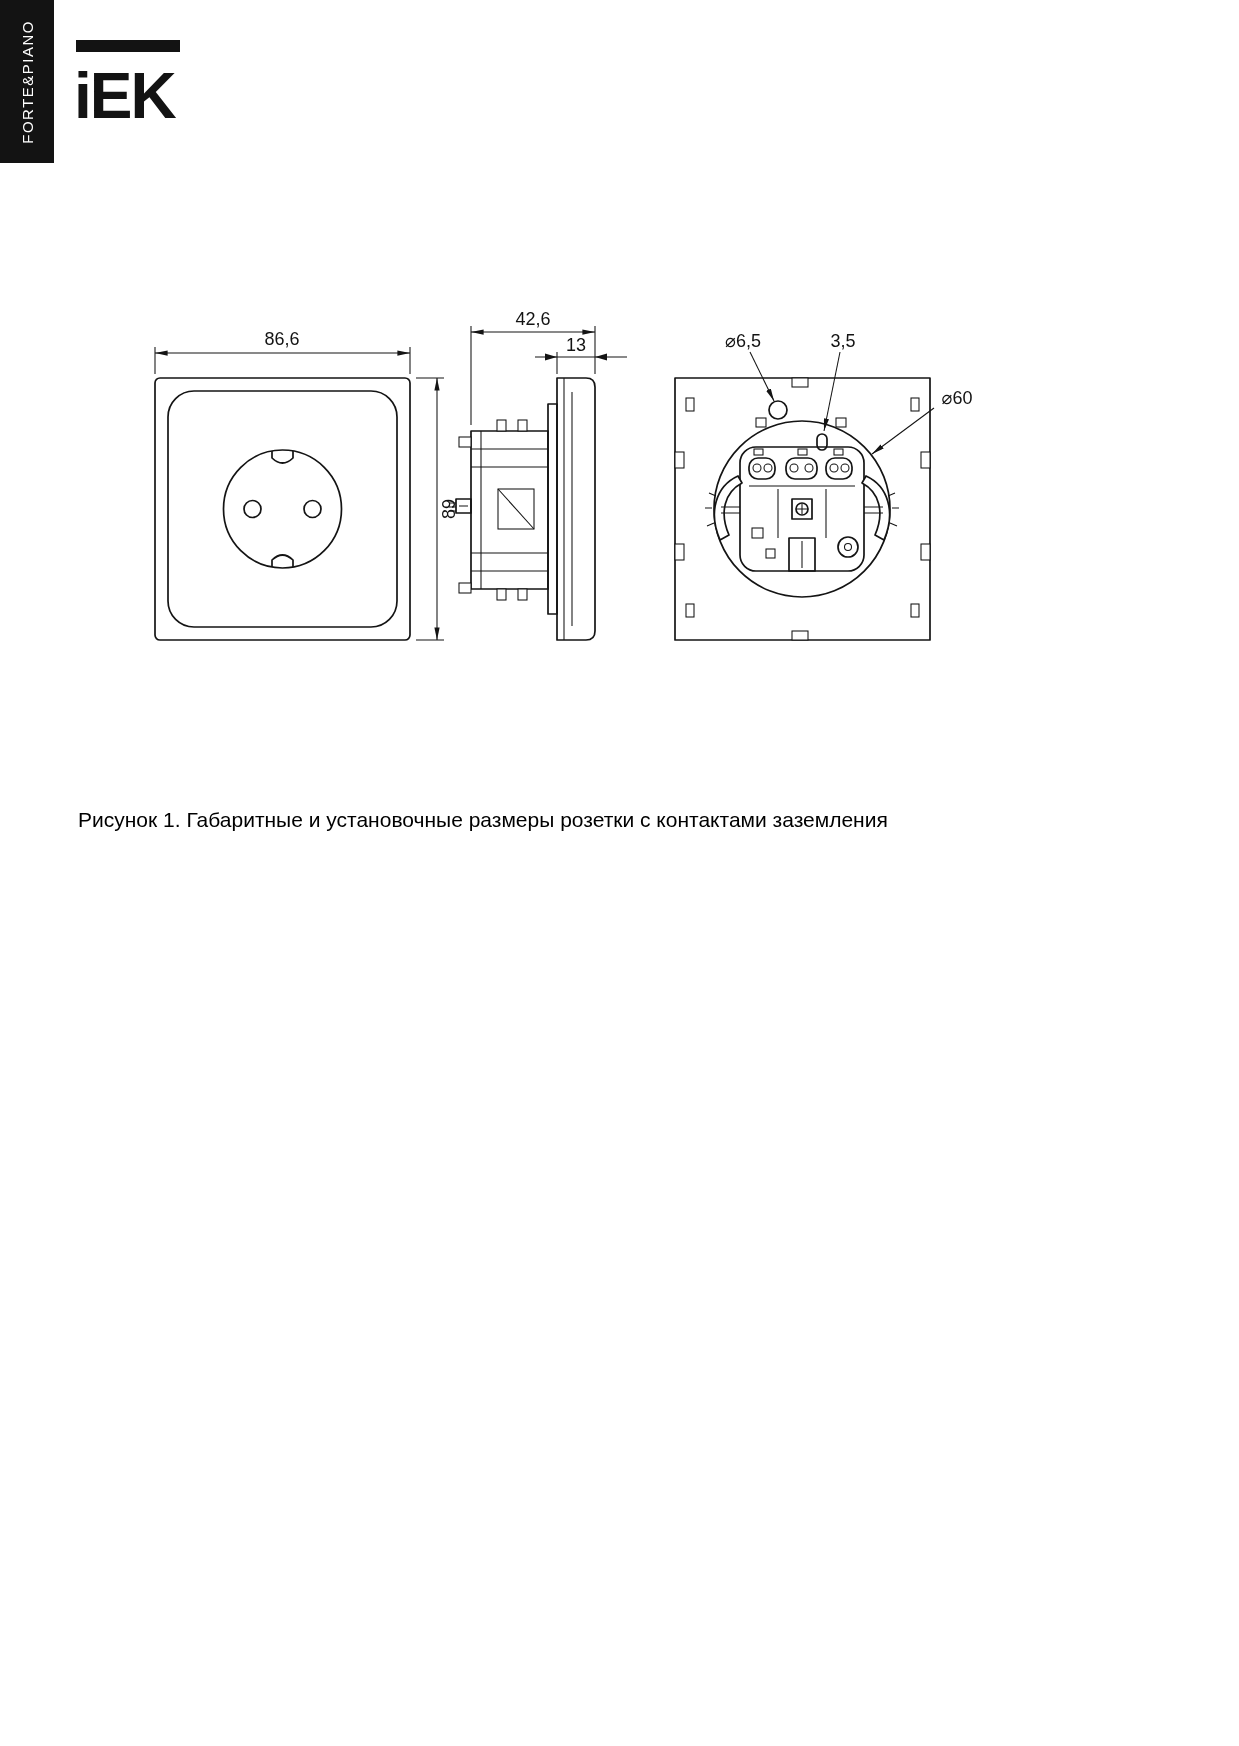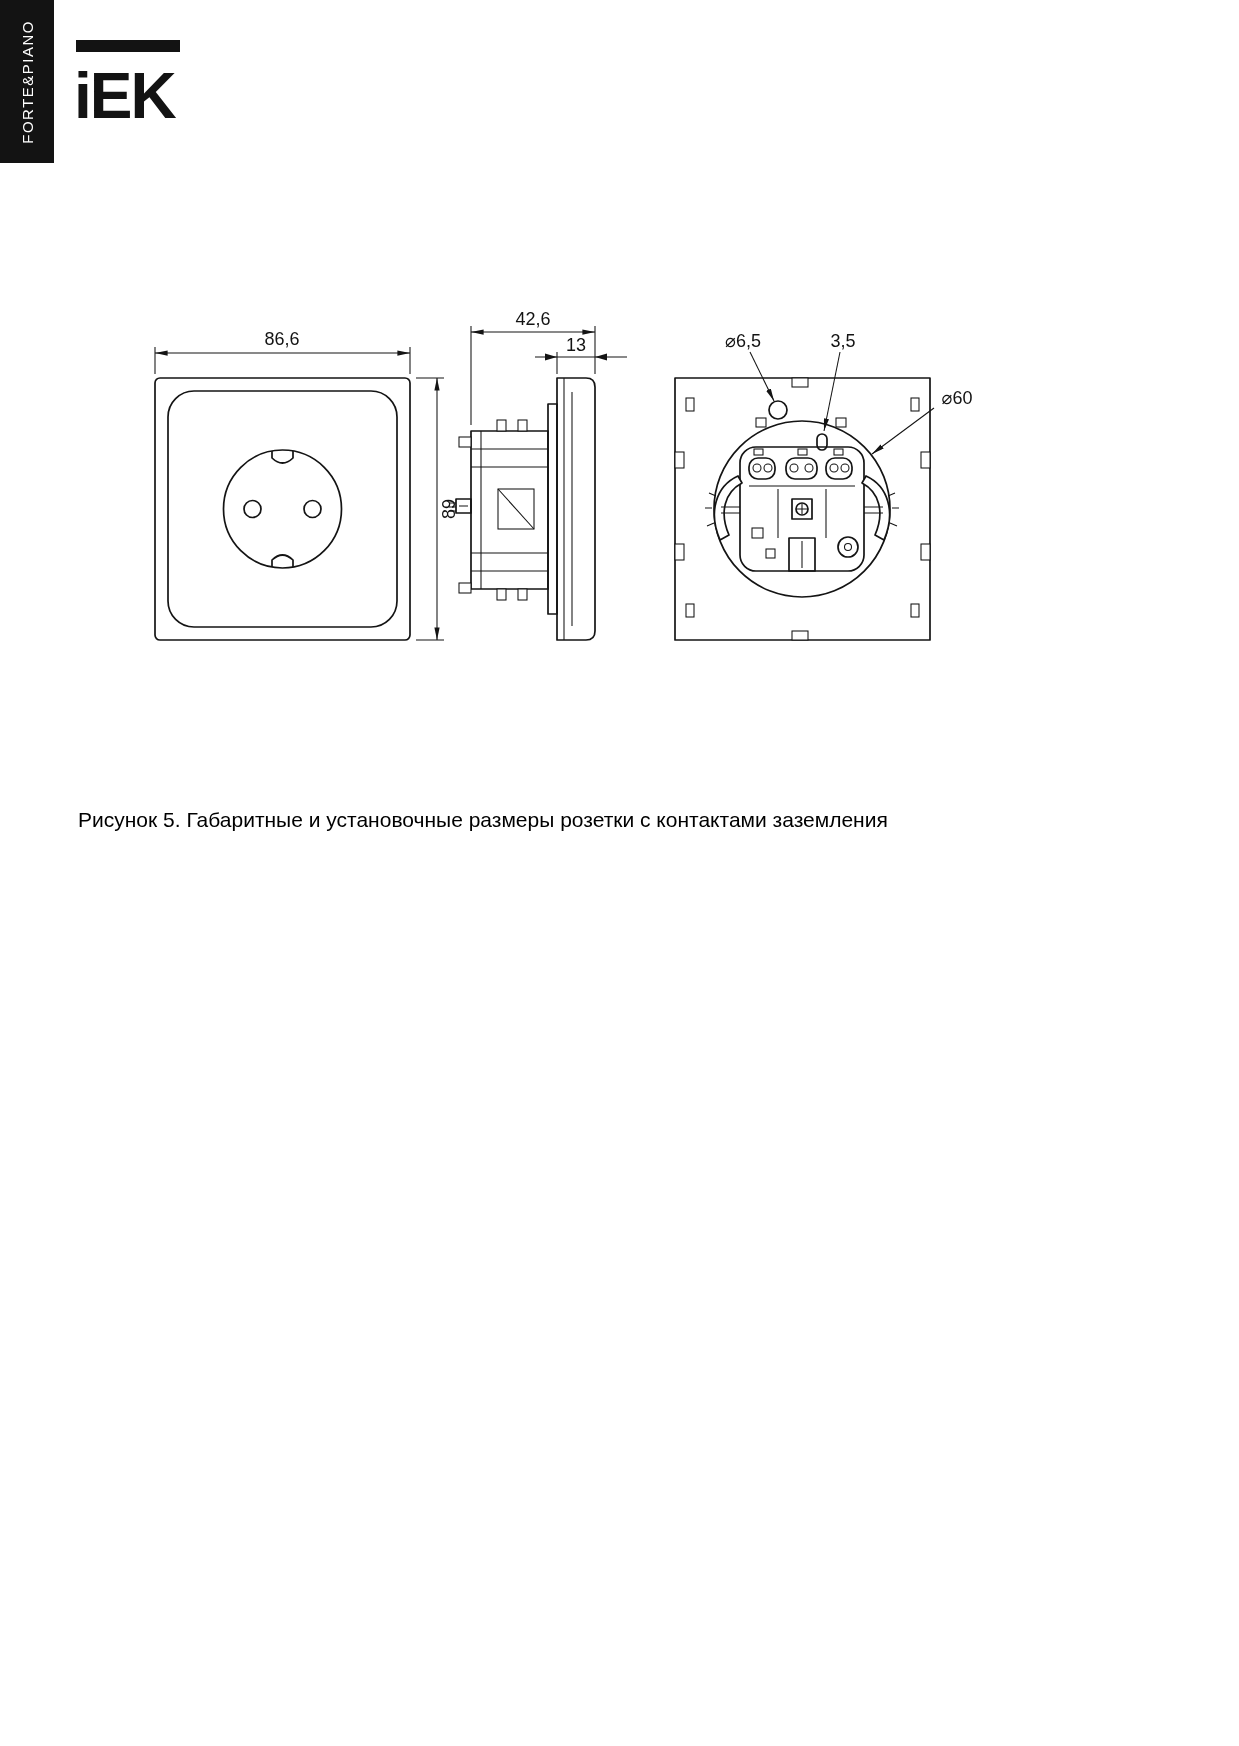--- a/index.html
+++ b/index.html
@@ -163,15 +163,15 @@
       <line class="t" x1="750" y1="352" x2="774" y2="401" marker-end="url(#arw)"></line>
 
       <text class="lbl" x="843" y="347" text-anchor="middle">3,5</text>
       <line class="t" x1="840" y1="352" x2="824" y2="431" marker-end="url(#arw)"></line>
 
       <text class="lbl" x="957" y="404" text-anchor="middle">⌀60</text>
       <line class="t" x1="934" y1="408" x2="872" y2="454" marker-end="url(#arw)"></line>
     </g>
   </svg>
 
-  <p class="caption">Рисунок 5. Габаритные и установочные размеры розетки с контактами заземления</p>
+  <p class="caption">Рисунок 1. Габаритные и установочные размеры розетки с контактами заземления</p>
 
 </div>
 
 </body></html>

